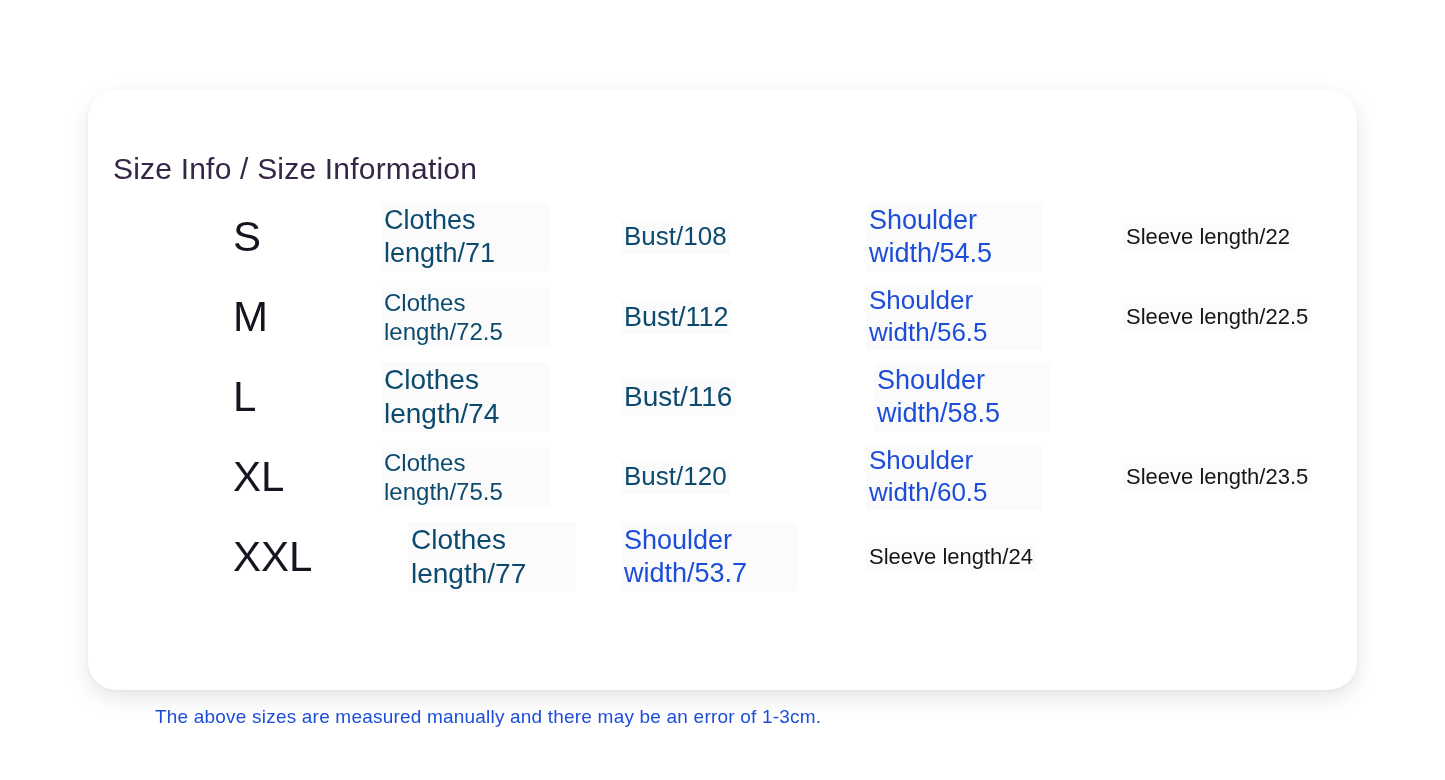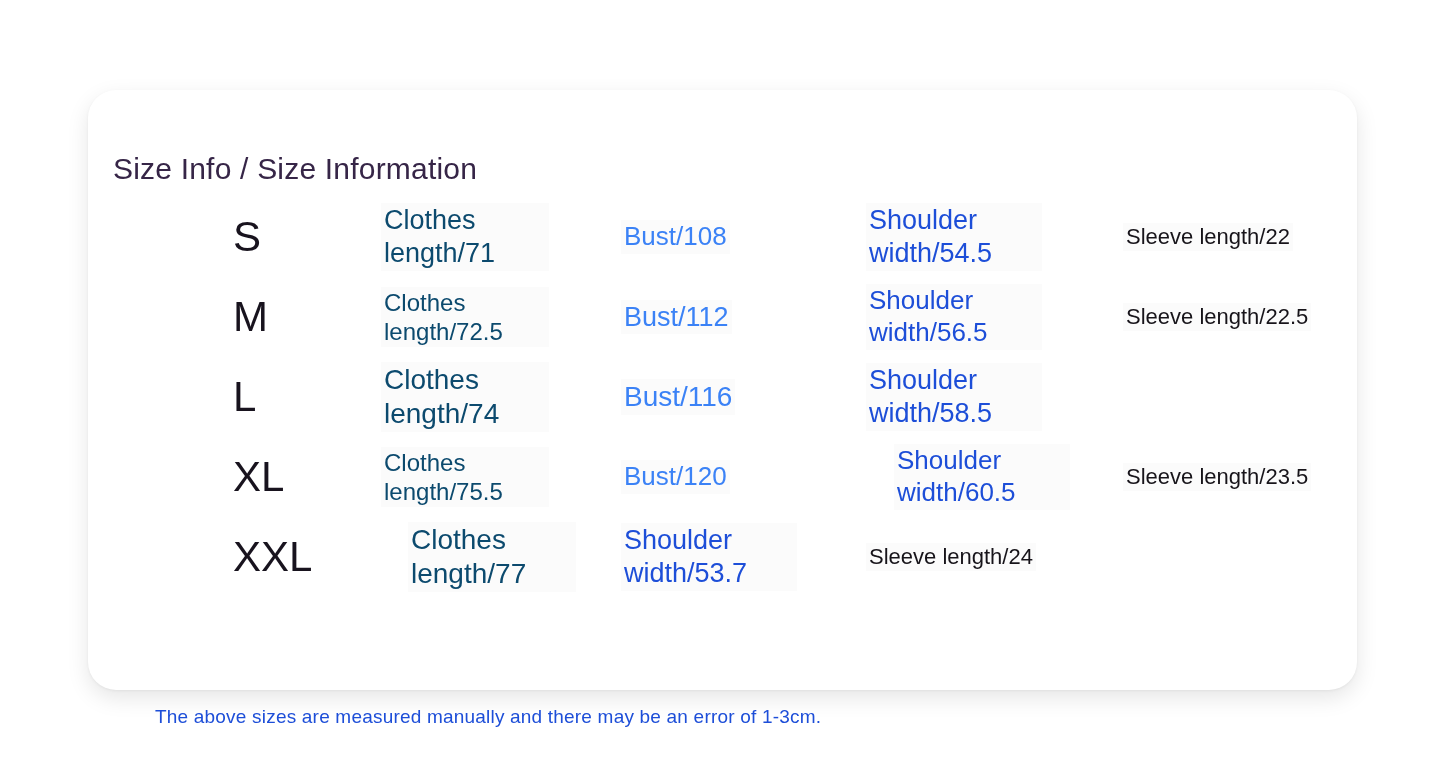--- a/index.html
+++ b/index.html
@@ -52,36 +52,36 @@
   .cell { color: #14101a; line-height: 1.22; }
   .cell span {
     display: inline-block;
     background: rgba(247,247,247,0.55);
     padding: 1px 3px;
   }
   .cell-size { font-size: 42px; color: #18131e; }
   .cell-size span { background: transparent; }
   .cell-clothes span  { max-width: 162px; color: #0c4a6e; }
   .cell-shoulder span { max-width: 170px; color: #1d4ed8; }
-  .cell-bust span     { color: #3b82f6; }
+  .cell-bust span     { color: #0c4a6e; }
   .cell-sleeve { font-size: 22px; color: #17141a; }
 
   
   .row:nth-of-type(1) .cell-clothes { font-size: 27px; }
   .row:nth-of-type(1) .cell-bust { font-size: 26px; }
   .row:nth-of-type(1) .cell-shoulder { font-size: 27px; }
   .row:nth-of-type(2) .cell-clothes { font-size: 24px; }
   .row:nth-of-type(2) .cell-bust { font-size: 27px; }
   .row:nth-of-type(2) .cell-shoulder { font-size: 26px; }
   .row:nth-of-type(3) .cell-clothes { font-size: 28px; }
   .row:nth-of-type(3) .cell-bust { font-size: 28px; }
-  .row:nth-of-type(3) .cell-shoulder { font-size: 27px; }
+  .row:nth-of-type(3) .cell-shoulder { font-size: 27px; margin-left: 8px; }
   .row:nth-of-type(4) .cell-clothes { font-size: 24px; }
   .row:nth-of-type(4) .cell-bust { font-size: 26px; }
-  .row:nth-of-type(4) .cell-shoulder { font-size: 26px; margin-left: 28px; }
+  .row:nth-of-type(4) .cell-shoulder { font-size: 26px; }
   .row:nth-of-type(5) .cell-clothes { font-size: 28px; margin-left: 27px; }
   .row:nth-of-type(5) .cell-bust { font-size: 27px; }
   .row:nth-of-type(5) .cell-shoulder { font-size: 27px; }
 
   .disclaimer {
     position: absolute;
     left: 51px;
     top: 600px;
     margin: 16px;
     font-size: 19px;

